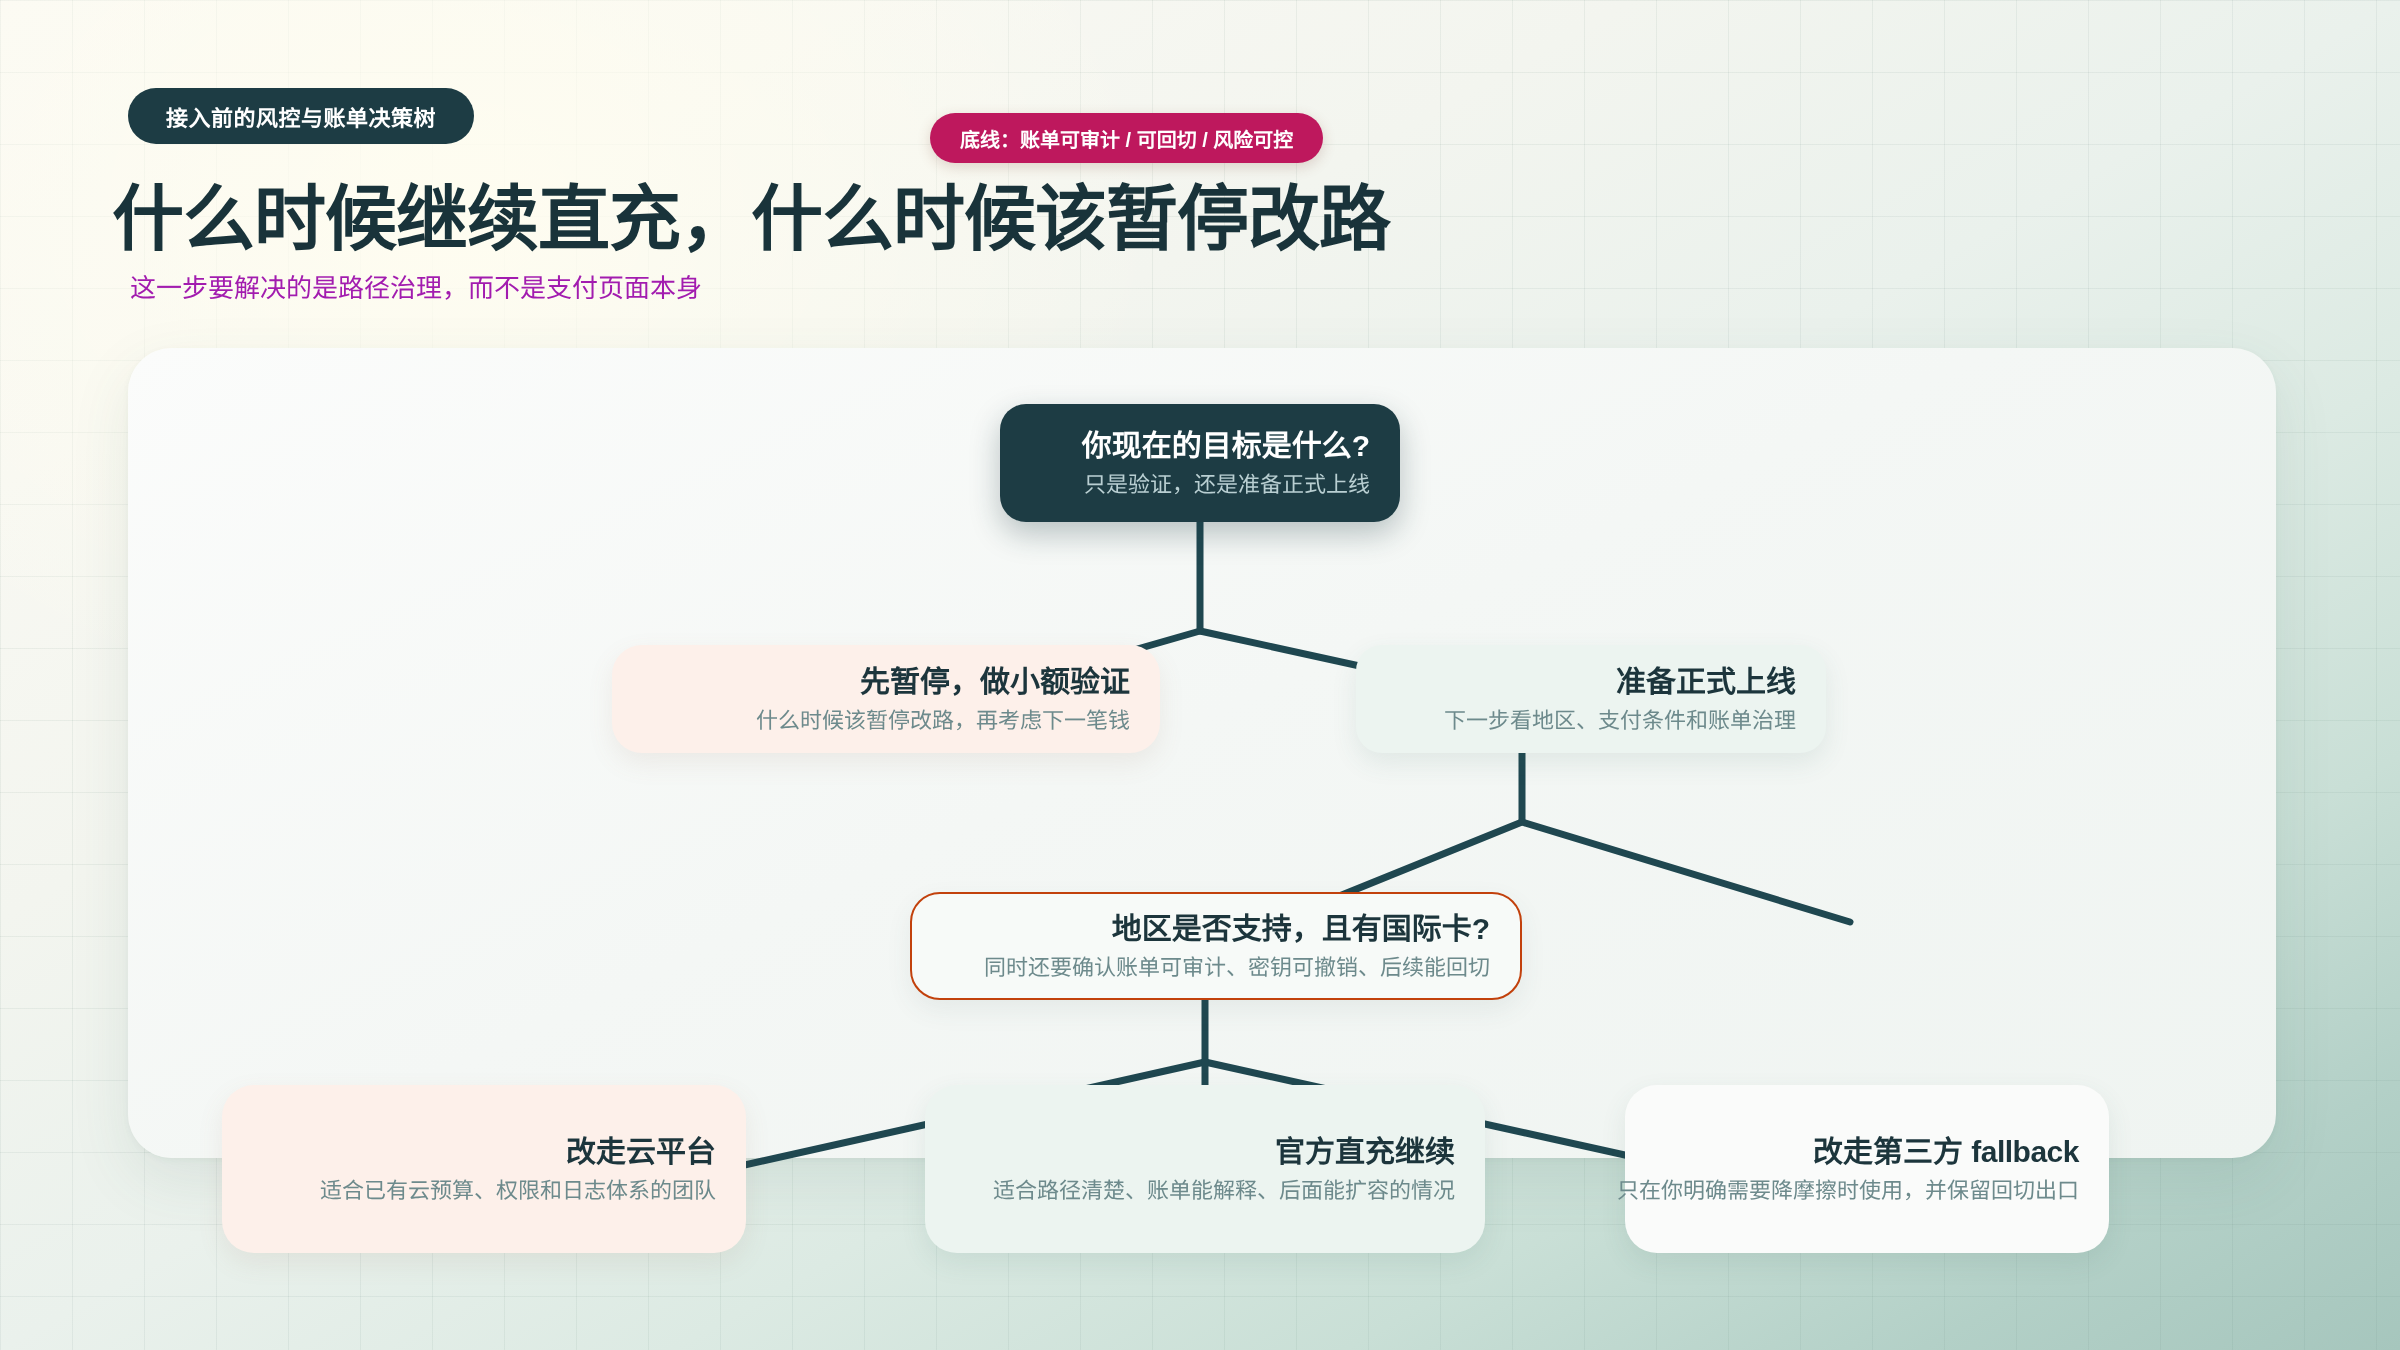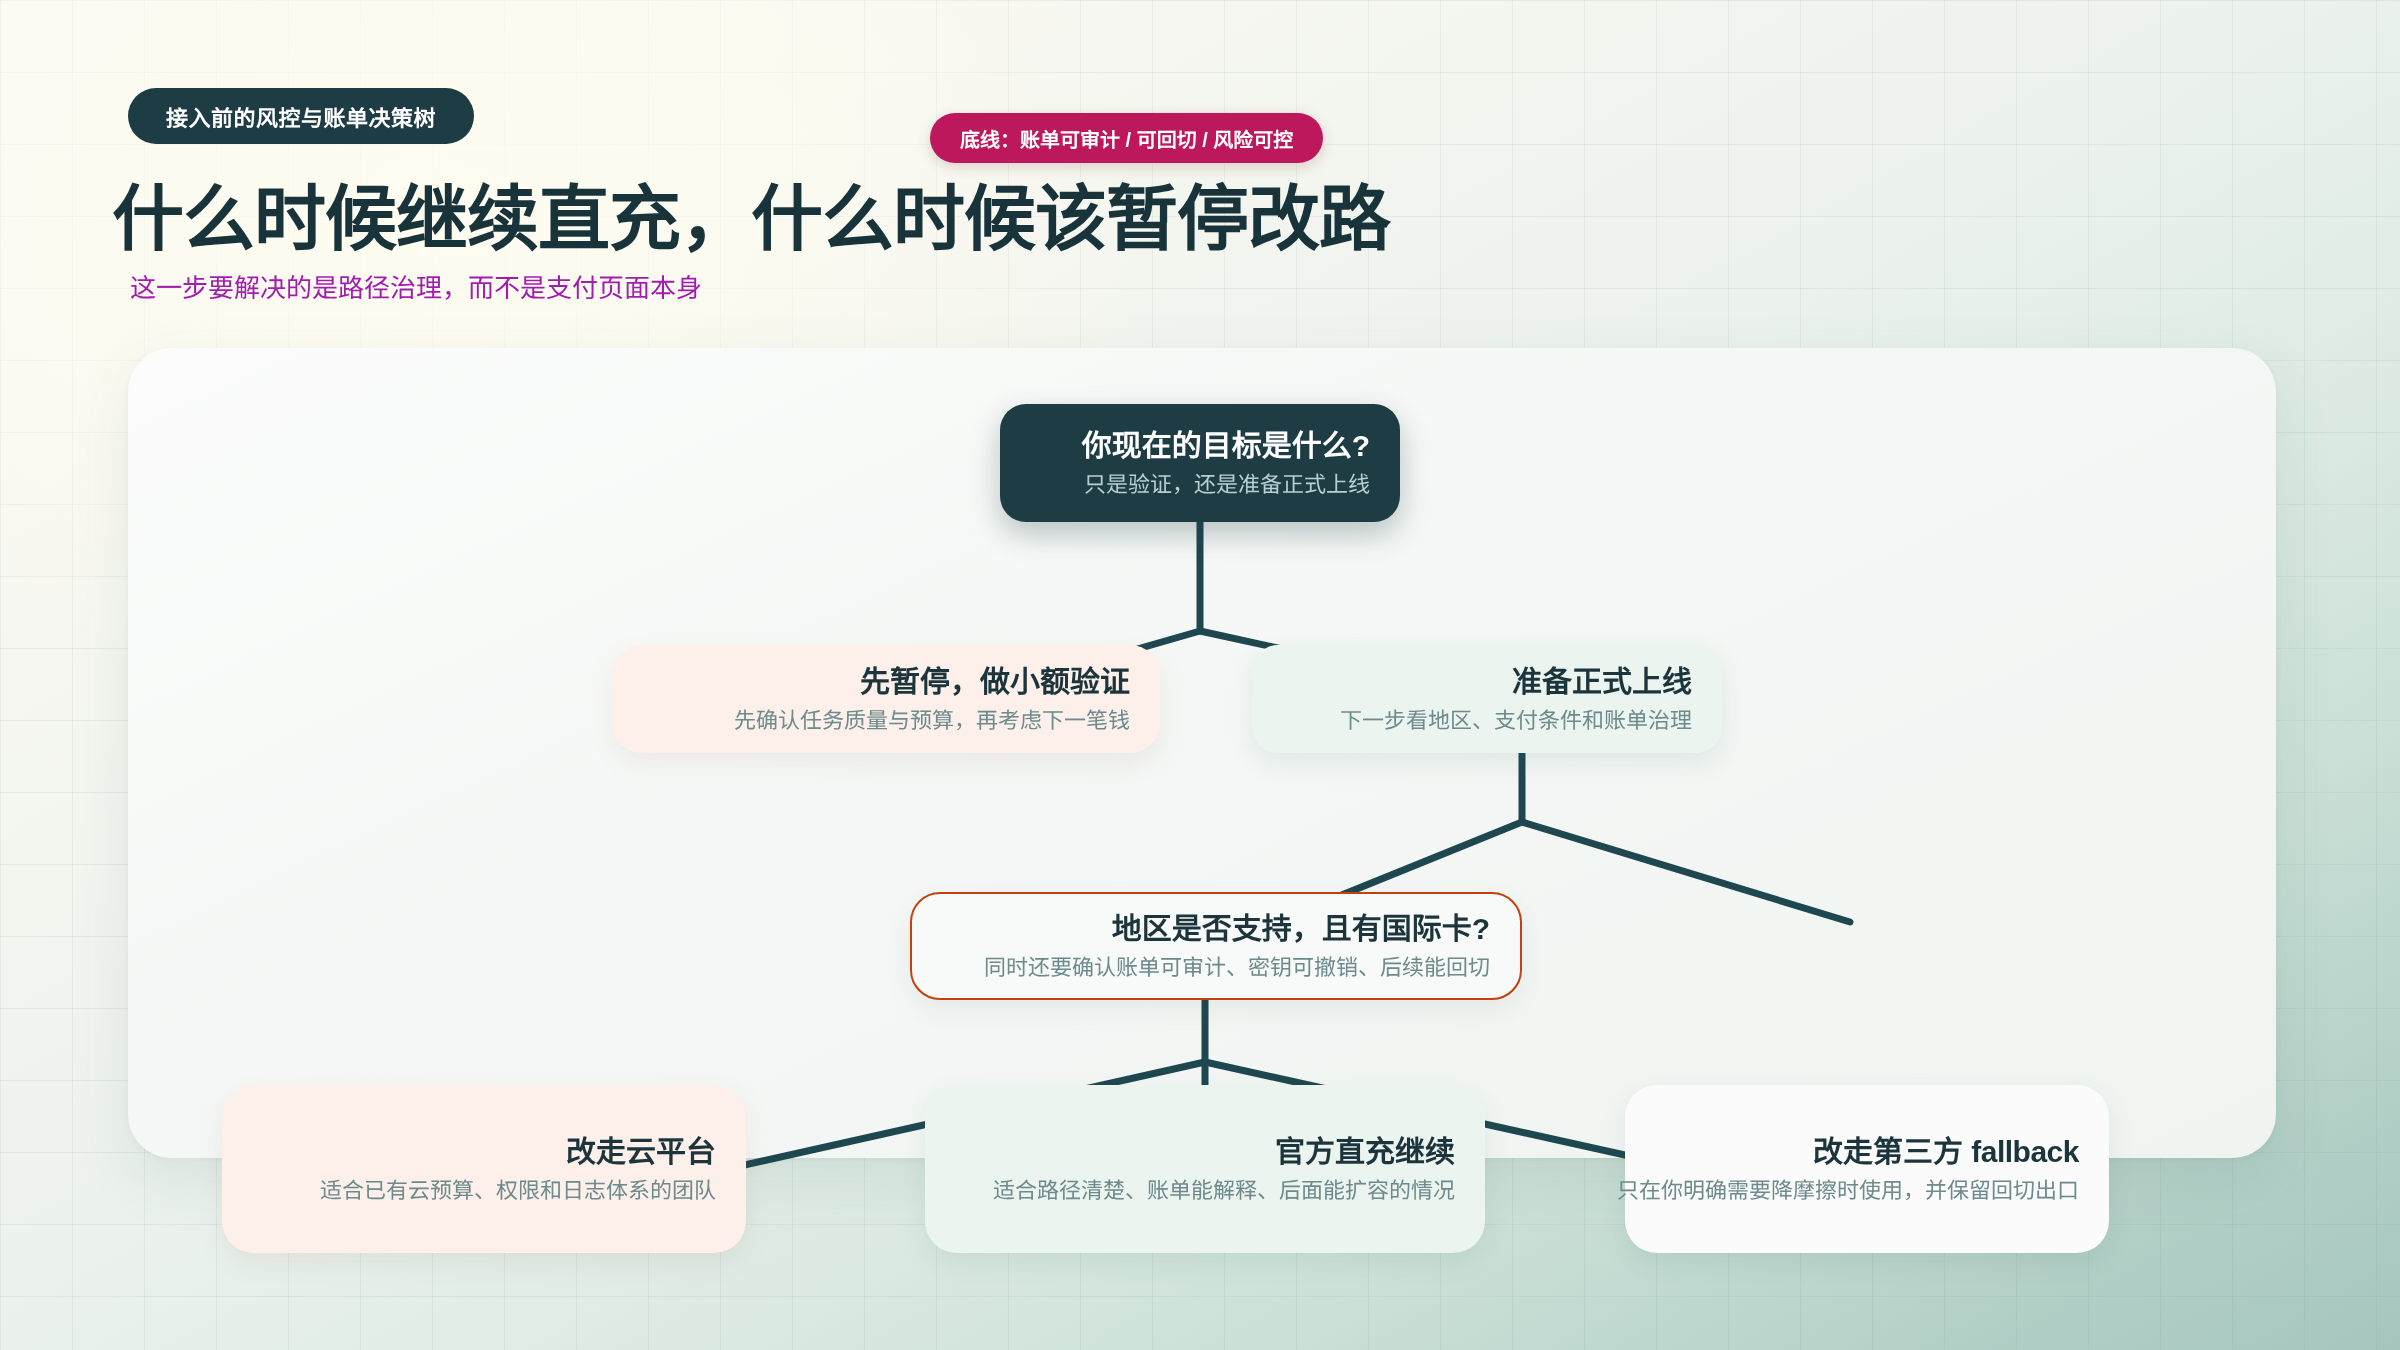--- a/index.html
+++ b/index.html
@@ -189,21 +189,21 @@
   .node--outline .n-sub   { color: #6d8a8c; }
 
   .fallback-word {
     font-weight: bold;
     letter-spacing: -0.5px;
   }
 
   
   #node-root      { left: 1000px; top: 404px; width: 400px; height: 118px; }
   #node-pause     { left: 612px;  top: 645px; width: 548px; height: 108px; border-radius: 30px; }
-  #node-golive    { left: 1252px; top: 645px; width: 470px; height: 108px; }
+  #node-golive    { left: 1356px; top: 645px; width: 470px; height: 108px; }
   #node-region    { left: 910px;  top: 892px; width: 612px; height: 108px; border-radius: 30px; }
   #node-cloud     { left: 222px;  top: 1085px; width: 524px; height: 168px; border-radius: 32px; }
   #node-official  { left: 925px;  top: 1085px; width: 560px; height: 168px; border-radius: 32px; }
   #node-thirdparty{ left: 1625px; top: 1085px; width: 484px; height: 168px; border-radius: 32px; }
 </style>
 </head>
 <body>
 
 <div class="grid-overlay"></div>
 <div class="glow-tl"></div>
@@ -239,21 +239,21 @@
     <line x1="1205" y1="1062" x2="1205" y2="1120"></line>
   </svg>
 
   <div class="node node--root" id="node-root">
     <div class="n-title">你现在的目标是什么?</div>
     <div class="n-sub">只是验证，还是准备正式上线</div>
   </div>
 
   <div class="node node--pink" id="node-pause">
     <div class="n-title">先暂停，做小额验证</div>
-    <div class="n-sub">先确认任务质量与预算，再考虑下一笔钱</div>
+    <div class="n-sub">什么时候该暂停改路，再考虑下一笔钱</div>
   </div>
 
   <div class="node node--mint" id="node-golive">
     <div class="n-title">准备正式上线</div>
     <div class="n-sub">下一步看地区、支付条件和账单治理</div>
   </div>
 
   <div class="node node--outline" id="node-region">
     <div class="n-title">地区是否支持，且有国际卡?</div>
     <div class="n-sub">同时还要确认账单可审计、密钥可撤销、后续能回切</div>

